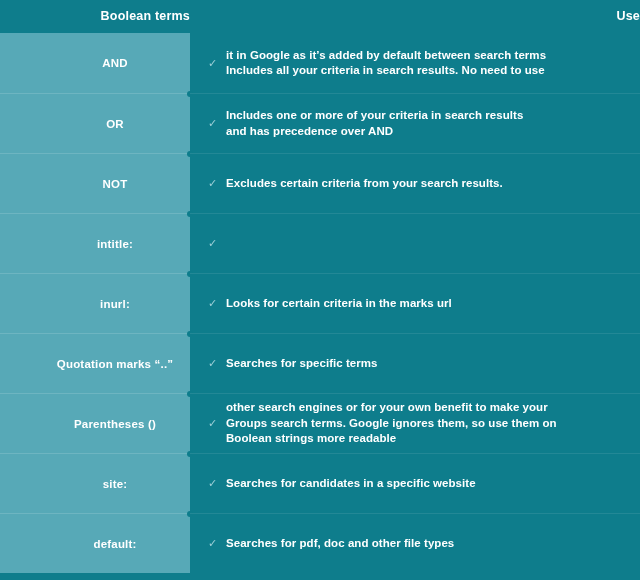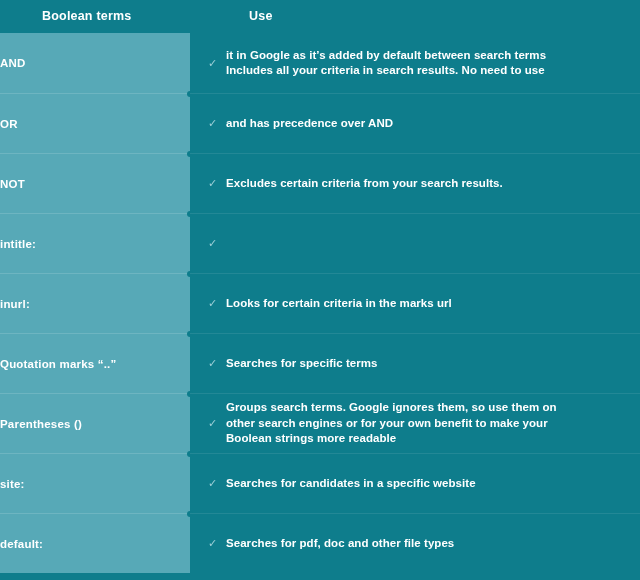--- a/index.html
+++ b/index.html
@@ -27,23 +27,22 @@
     height: 33px;
     width: 640px;
     background: #0e7d8c;
     display: flex;
     align-items: center;
   }
   .header-cell {
     color: #ffffff;
     font-size: 12.5px;
     font-weight: bold;
-    text-align: left;
+    text-align: right;
     letter-spacing: 0.2px;
-    padding-left: 42px;
   }
   .header-cell.term {
     width: 190px;
     padding-bottom: 2px;
   }
   .header-cell.use {
     width: 450px;
     padding-bottom: 2px;
   }
 
@@ -62,22 +61,24 @@
   }
 
   
   .term-cell {
     position: relative;
     width: 190px;
     flex: 0 0 190px;
     background: #57a9b7;
     display: flex;
     align-items: center;
+    justify-content: center;
     box-sizing: border-box;
     border-top: 1px solid rgba(255,255,255,0.14);
+    padding-left: 40px;
   }
   .row:first-child .term-cell {
     border-top: none;
   }
   .term-cell .term-label {
     color: #ffffff;
     font-size: 11.5px;
     font-weight: bold;
     text-align: center;
     letter-spacing: 0.2px;
@@ -160,20 +161,21 @@
           </div>
         </div>
       </div>
       <div class="row">
         <div class="term-cell">
           <span class="term-label">OR</span>
         </div>
         <div class="use-cell">
           <span class="check-icon">✓</span>
           <div class="use-text">
+            <span class="line">Includes one or more of your criteria in search results</span>
             <span class="line">and has precedence over AND</span>
           </div>
         </div>
       </div>
       <div class="row">
         <div class="term-cell">
           <span class="term-label">NOT</span>
         </div>
         <div class="use-cell">
           <span class="check-icon">✓</span>
@@ -212,22 +214,22 @@
           </div>
         </div>
       </div>
       <div class="row">
         <div class="term-cell">
           <span class="term-label">Parentheses ()</span>
         </div>
         <div class="use-cell">
           <span class="check-icon">✓</span>
           <div class="use-text">
+            <span class="line">other search engines or for your own benefit to make your</span>
             <span class="line">Groups search terms. Google ignores them, so use them on</span>
-            <span class="line">other search engines or for your own benefit to make your</span>
             <span class="line">Boolean strings more readable</span>
           </div>
         </div>
       </div>
       <div class="row">
         <div class="term-cell">
           <span class="term-label">site:</span>
         </div>
         <div class="use-cell">
           <span class="check-icon">✓</span>

